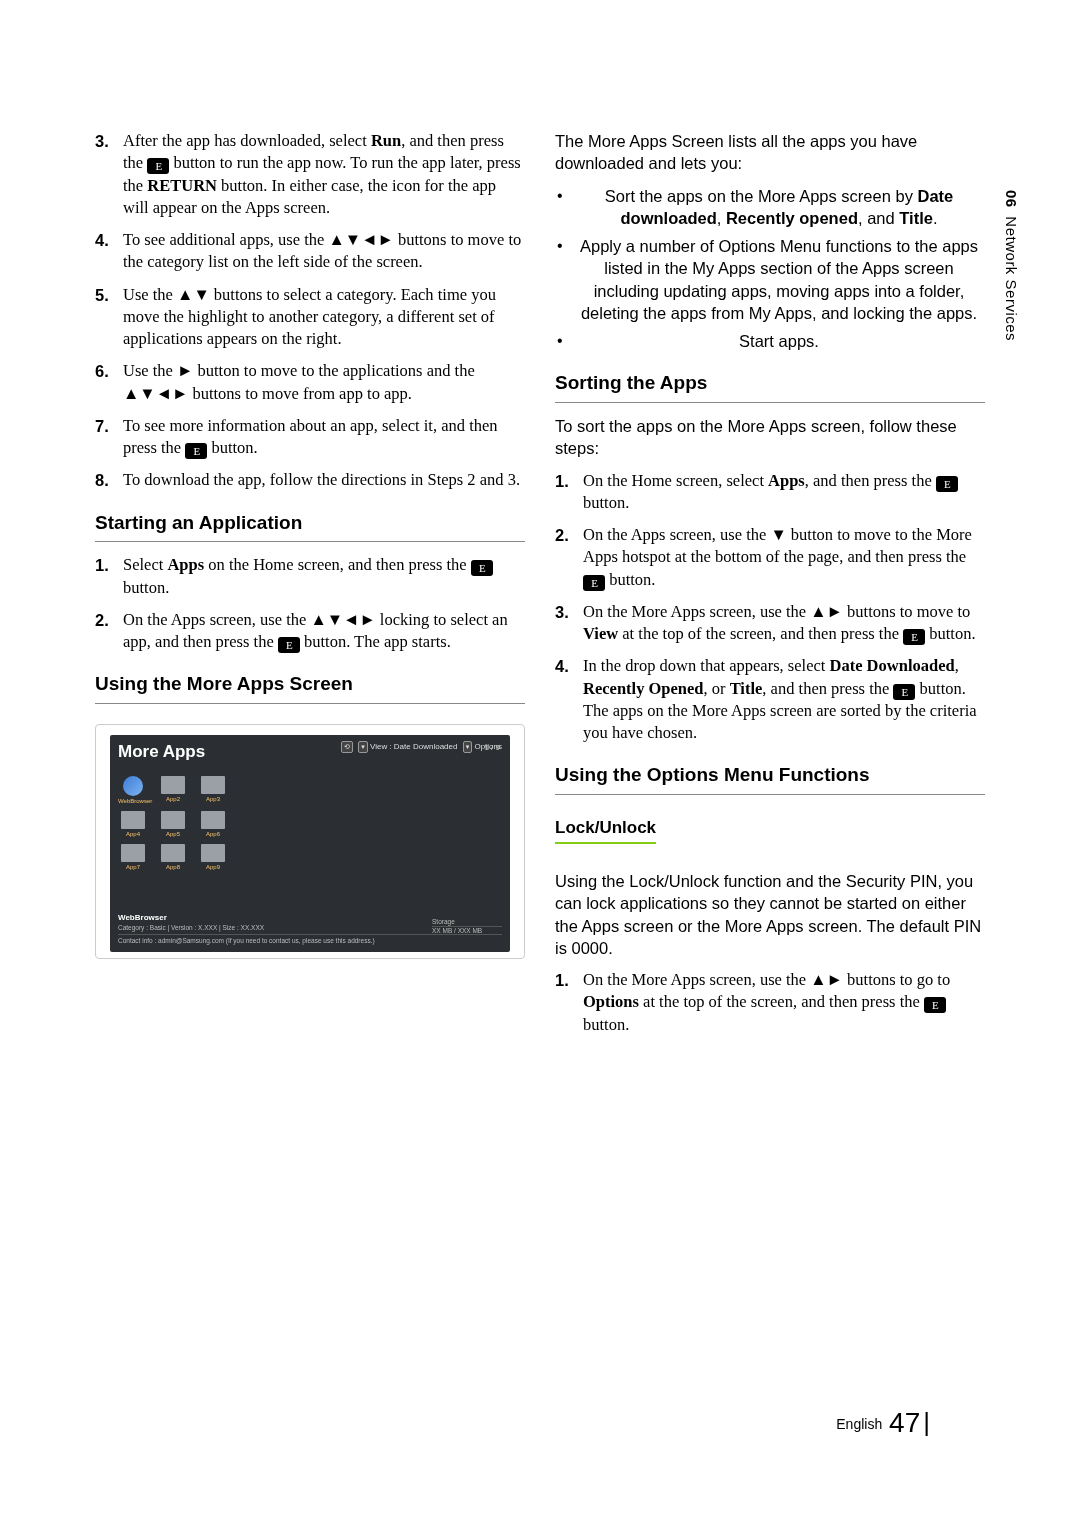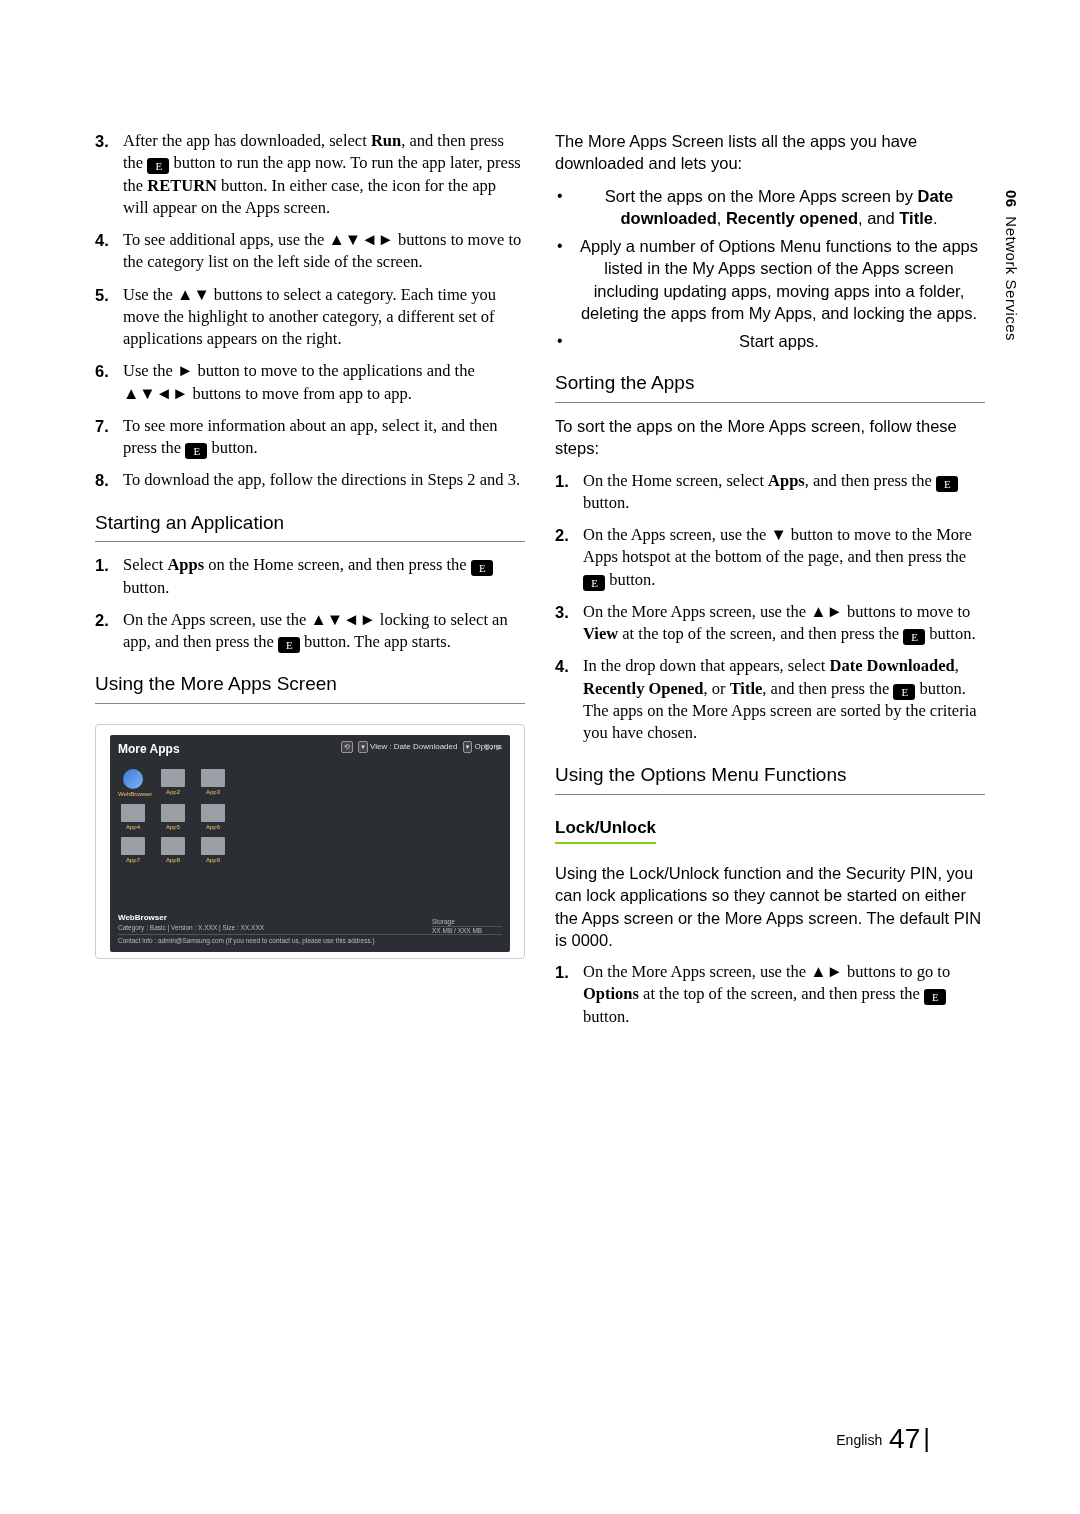--- a/index.html
+++ b/index.html
@@ -53,21 +53,21 @@
   ul.blist > li::before {
     content: "•";
     position: absolute;
     left: 2px;
     top: 0;
     font-size: 16px;
   }
   .b { font-weight: bold; }
   h2.section {
     font-size: 19px;
-    font-weight: normal;
+    font-weight: bold;
     margin-top: 18px;
     margin-bottom: 6px;
   }
   .rule {
     border-bottom: 1px solid #888;
     margin-bottom: 12px;
   }
   h3.subsection {
     font-size: 17px;
     font-weight: bold;
@@ -85,21 +85,21 @@
     border-radius: 3px;
     color: #fff;
     font-size: 11px;
     line-height: 16px;
     text-align: center;
     vertical-align: -2px;
   }
   .enter-icon::before { content: "E"; font-weight: normal; letter-spacing: -1px; }
   .footer {
     position: absolute;
-    bottom: 59px;
+    bottom: 75px;
     right: 150px;
     font-size: 14px;
   }
   .footer .pg { font-size: 28px; font-weight: normal; vertical-align: -3px; padding: 0 3px;}
   .footer .bar { font-size: 26px; vertical-align: -2px; }
 
   
   .figure {
     border: 1px solid #ccc;
     border-radius: 4px;
@@ -112,21 +112,21 @@
   .fig-inner {
     background: #2b2f33;
     color: #ddd;
     height: 100%;
     border-radius: 2px;
     padding: 6px 8px;
     position: relative;
   }
   .fig-title {
     color: #fff;
-    font-size: 12px;
+    font-size: 17px;
     font-weight: bold;
     margin-bottom: 12px;
   }
   .fig-topright {
     position: absolute;
     top: 6px; right: 8px;
     font-size: 8px;
     color: #ddd;
   }
   .fig-topright .key {
@@ -326,21 +326,21 @@
           </li>
         <li>
             <span class="num">4.</span>
             <span class="body"><span>In the drop down that appears, select </span><span class="b">Date Downloaded</span><span>, </span><span class="b">Recently Opened</span><span>, or </span><span class="b">Title</span><span>, and then press the </span><span class="enter-icon"></span><span> button. The apps on the More Apps screen are sorted by the criteria you have chosen.</span></span>
           </li>
       </ol>
 
       <h2 class="section">Using the Options Menu Functions</h2>
       <div class="rule"></div>
       <h3 class="subsection">Lock/Unlock</h3>
-      <p class="para" style="margin-top:16px">Using the Lock/Unlock function and the Security PIN, you can lock applications so they cannot be started on either the Apps screen or the More Apps screen. The default PIN is 0000.</p>
+      <p class="para" style="margin-top:24px">Using the Lock/Unlock function and the Security PIN, you can lock applications so they cannot be started on either the Apps screen or the More Apps screen. The default PIN is 0000.</p>
       <ol class="numlist">
         <li>
             <span class="num">1.</span>
             <span class="body"><span>On the More Apps screen, use the ▲► buttons to go to </span><span class="b">Options</span><span> at the top of the screen, and then press the </span><span class="enter-icon"></span><span> button.</span></span>
           </li>
       </ol>
     </div>
   </div>
 </div>
 

